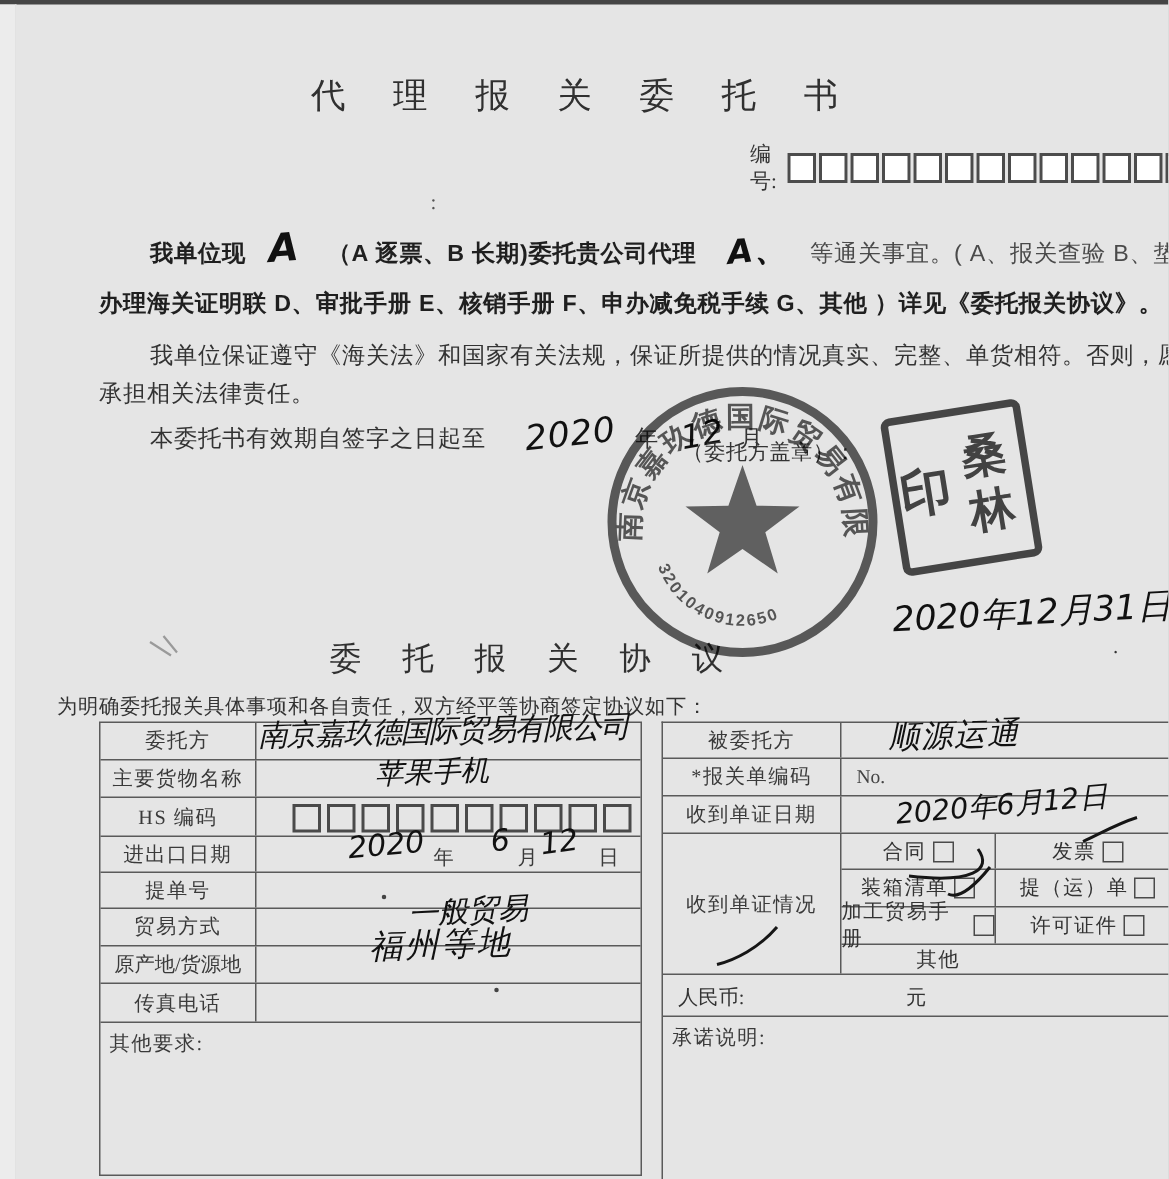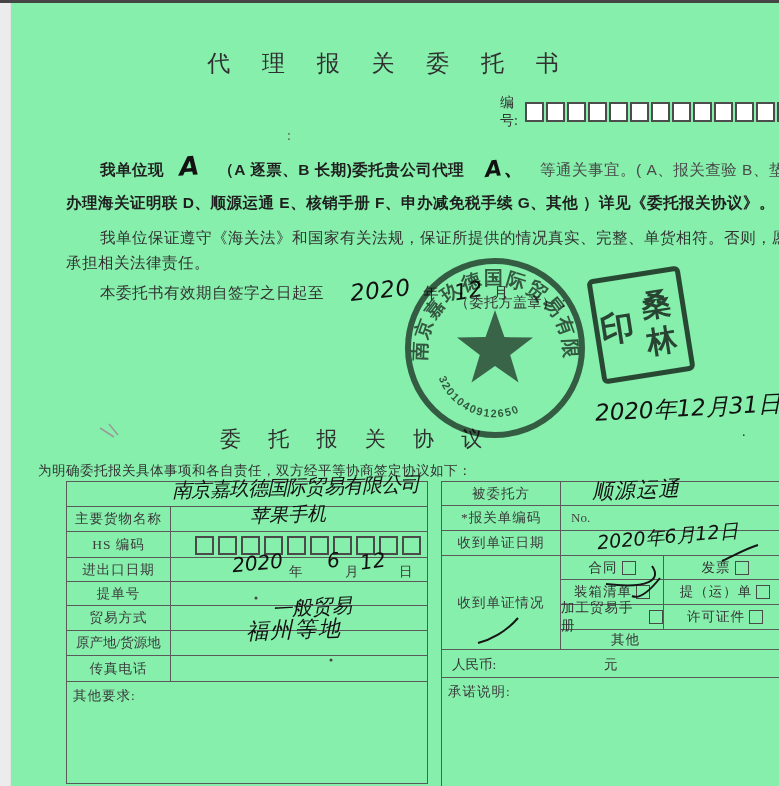--- a/index.html
+++ b/index.html
@@ -1,16 +1,16 @@
 <!DOCTYPE html>
 <html><head>
 <meta charset="utf-8">
 <style>
   html,body{margin:0;padding:0;background:#cfcfcf;}
-  .page{position:relative;width:779px;height:786px;background:#86efac;overflow:hidden;
+  .page{position:relative;width:779px;height:786px;background:#e5e5e5;overflow:hidden;
         font-family:"Liberation Serif",serif;color:#2e2e2e;}
   .topline{position:absolute;top:0;left:0;width:779px;height:3px;background:#454545;}
   .leftstrip{position:absolute;top:3px;left:0;width:10px;height:783px;background:#ececec;border-right:1px solid #e2e2e2;}
 
   .doc-title{position:absolute;top:48px;left:0;width:779px;text-align:center;
              font-size:23px;letter-spacing:13px;color:#303030;}
   .serial{position:absolute;top:94px;left:500px;display:flex;align-items:center;font-size:14px;color:#333;}
   .serial-boxes{display:flex;margin-left:5px;}
   .sbox{width:15px;height:16px;border:2px solid #4c4c4c;margin-left:2px;background:#fff;}
 
@@ -94,21 +94,21 @@
 
   <div class="stray">:</div>
 
   <div class="pline sansish" style="left:100px;top:155px;">
     <span>我单位现</span>
     <span class="hw" style="font-size:26px;display:inline-block;transform:rotate(-4deg);margin:0 14px 0 10px;">A</span>
     <span>（A 逐票、B 长期)委托贵公司代理</span>
     <span class="hw" style="font-size:22px;display:inline-block;transform:rotate(-6deg);margin:0 10px 0 16px;">A、</span>
     <span style="color:#4a4a4a;font-weight:500;">等通关事宜。( A、报关查验 B、垫缴税款 C</span>
   </div>
-  <div class="pline sansish" style="left:66px;top:192px;">办理海关证明联 D、顺源运通 E、核销手册 F、申办减免税手续 G、其他  ）详见《委托报关协议》。</div>
+  <div class="pline sansish" style="left:66px;top:192px;">办理海关证明联 D、审批手册 E、核销手册 F、申办减免税手续 G、其他  ）详见《委托报关协议》。</div>
   <div class="pline serifish" style="left:100px;top:227px;">我单位保证遵守《海关法》和国家有关法规，保证所提供的情况真实、完整、单货相符。否则，愿</div>
   <div class="pline serifish" style="left:66px;top:252px;">承担相关法律责任。</div>
 
   <div class="pline serifish" style="left:100px;top:279px;">
     <span>本委托书有效期自签字之日起至</span>
     <span class="hw" style="font-size:23px;display:inline-block;transform:rotate(-6deg);margin:0 8px 0 22px;">2020</span>
     <span>年</span>
     <span class="hw" style="font-size:22px;display:inline-block;transform:rotate(-10deg);margin:0 6px 0 10px;">12</span>
     <span>月</span>
   </div>
@@ -140,20 +140,21 @@
       <span>桑</span>
       <span>林</span>
     </div>
   </div>
 
   <div class="agr-title">委 托 报 关 协 议</div>
   <div class="agr-intro">为明确委托报关具体事项和各自责任，双方经平等协商签定协议如下：</div>
 
   <div class="ltable">
     <div class="trow" style="height:25px;">
+      <div class="tlabel">委托方</div>
       <div class="tval"></div>
     </div>
     <div class="trow" style="height:25px;">
       <div class="tlabel">主要货物名称</div>
       <div class="tval"></div>
     </div>
     <div class="trow" style="height:26px;">
       <div class="tlabel">HS 编码</div>
       <div class="tval">
         <span class="hsboxes">

